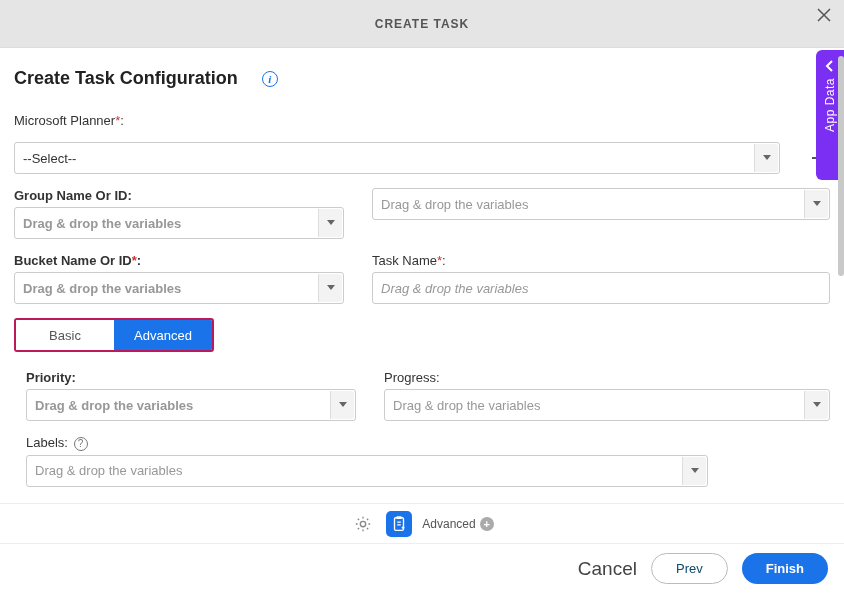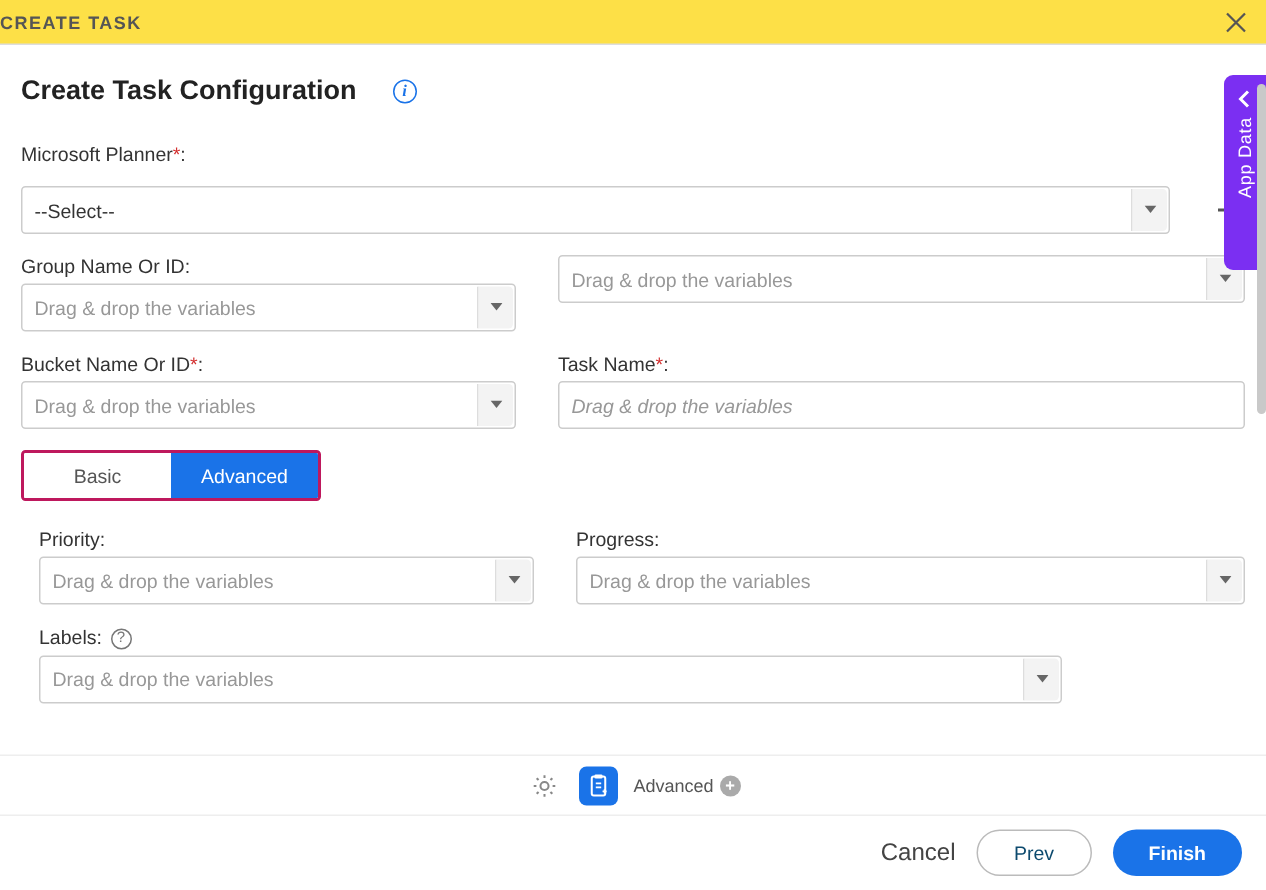--- a/index.html
+++ b/index.html
@@ -1,22 +1,23 @@
 <!DOCTYPE html>
 <html><head>
   <meta charset="utf-8">
   <style>
     * { box-sizing: border-box; margin: 0; padding: 0; font-family: Arial, Helvetica, sans-serif; }
     body { width: 844px; height: 593px; background: #fff; position: relative; overflow: hidden; }
     
     .header-bar {
-      height: 30px;
-      background: #fde047;
+      height: 48px;
+      background: #e5e5e5;
       display: flex;
       align-items: center;
+      justify-content: center;
       position: relative;
       border-bottom: 1px solid #ddd;
     }
     .header-title {
       font-size: 12px;
       font-weight: 600;
       letter-spacing: 1px;
       color: #555;
     }
     .close-btn {
@@ -91,21 +92,21 @@
     .select-caret svg { width:8px; height:6px; }
     
     .row-full { margin-bottom: 14px; }
     .row-full-sel { display:flex; align-items:center; gap:28px; margin-bottom:14px; }
     .row-full-sel .select-box { flex:1; }
     .plus-btn { width:22px;height:22px; display:flex;align-items:center;justify-content:center; cursor:pointer; }
     .plus-btn svg { width:18px;height:18px; }
     
     .two-col { display:flex; gap:28px; margin-bottom:14px; }
     .two-col > div { flex:1; }
-    .col-left { max-width: 330px; }
+    .col-left { max-width: 330px; font-weight: bold; }
     .col-right { flex:1; }
     
     .tab-group {
       display:flex;
       border:2px solid #be185d;
       border-radius:3px;
       width:200px;
       overflow:hidden;
       margin-top:10px;
       margin-bottom:18px;
@@ -180,21 +181,21 @@
       position:absolute;
       left:0;right:0;bottom:0;
       height:50px;
       display:flex;
       align-items:center;
       justify-content:flex-end;
       gap:14px;
       padding-right:16px;
       border-top:1px solid #eee;
     }
-    .btn-cancel { font-size:16px; color:#444; cursor:pointer; background:none;border:none; }
+    .btn-cancel { font-size:19px; color:#444; cursor:pointer; background:none;border:none; }
     .btn-prev {
       font-size:13px; color:#0c4a6e; background:#fff; border:1px solid #bbb;
       border-radius:18px; padding:7px 24px; cursor:pointer;
     }
     .btn-finish {
       font-size:13px; font-weight:600; color:#fff; background:#1a73e8; border:none;
       border-radius:18px; padding:8px 24px; cursor:pointer;
     }
     
     .scroll-hint {

